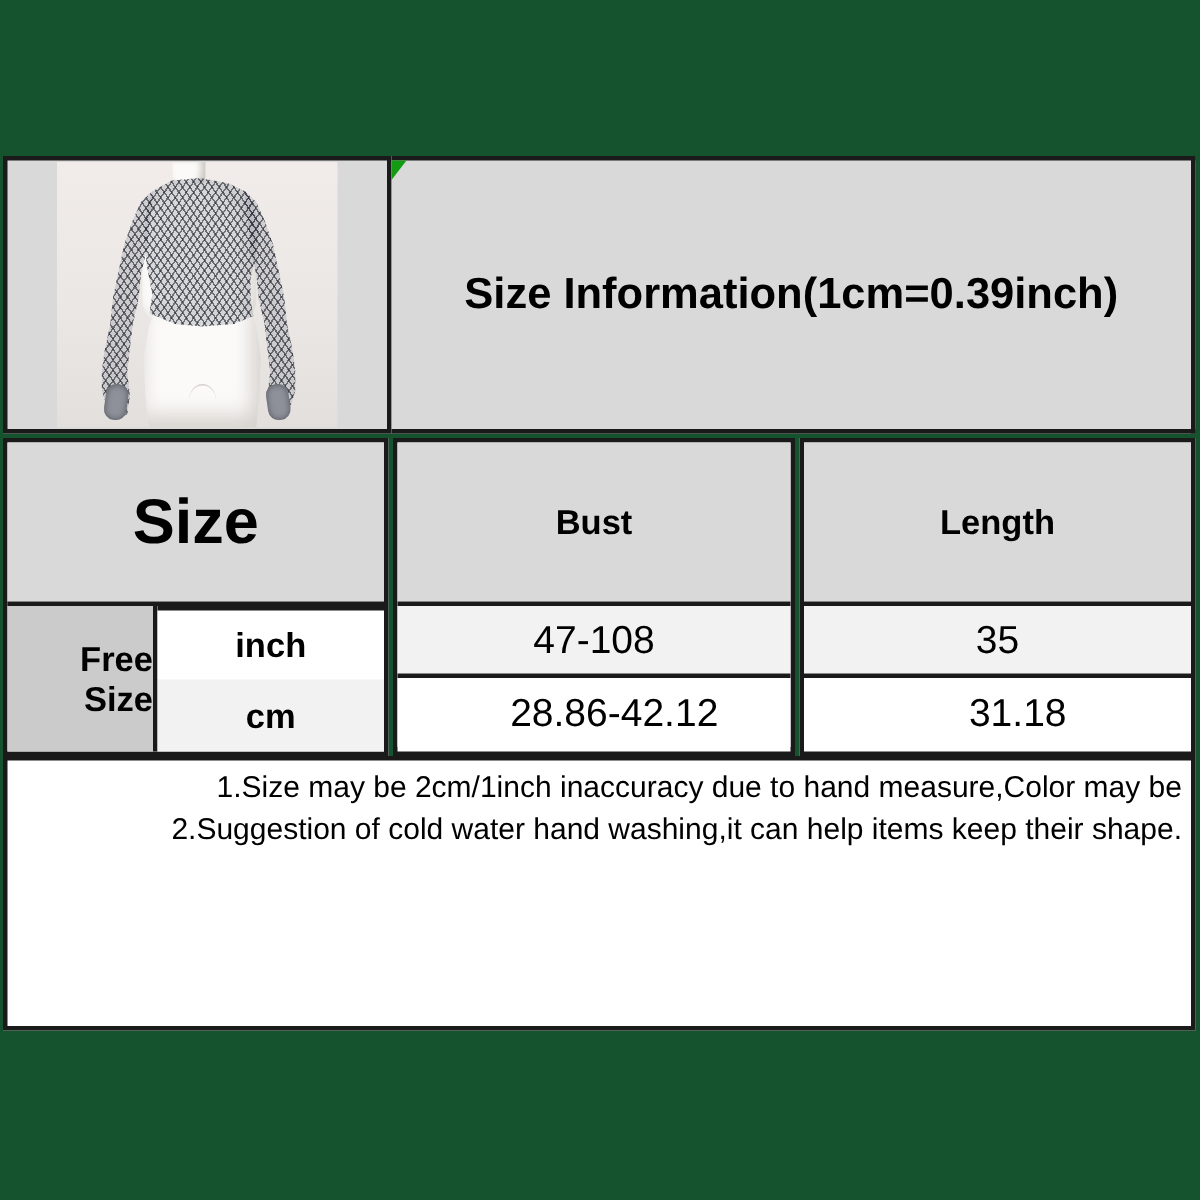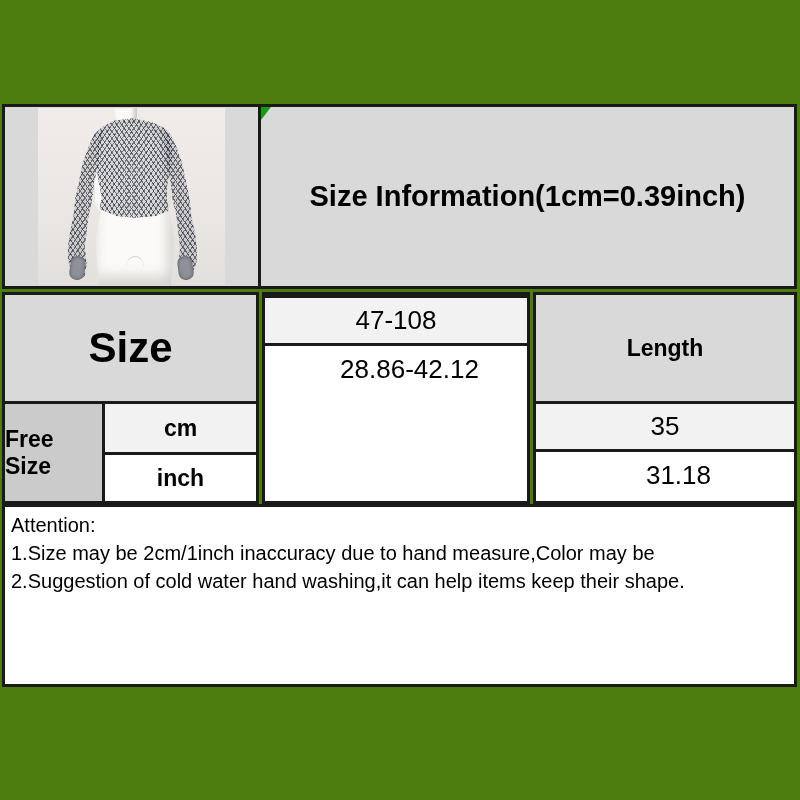--- a/index.html
+++ b/index.html
@@ -5,21 +5,21 @@
   :root{
     --border:#1a1a1a;
     --cell-gray:#d9d9d9;
     --row-label-gray:#cbcbcb;
     --cm-row-bg:#f2f2f2;
     --marker-green:#149b14;
   }
   *{box-sizing:border-box;margin:0;padding:0;}
   html,body{width:800px;height:800px;background:#ffffff;overflow:hidden;
     font-family:"Liberation Sans", sans-serif;color:#000;}
-  .sheet{position:relative;width:800px;height:800px;background:#4d7c0f;}
+  .sheet{position:relative;width:800px;height:800px;background:#14532d;text-align:right;}
   .chart{position:absolute;left:2px;top:104px;width:795px;}
 
   
   .row-top{display:flex;height:185px;}
   .cell-photo{width:259px;height:185px;background:var(--cell-gray);
     border:3px solid var(--border);}
   .cell-title{flex:1;height:185px;background:var(--cell-gray);
     border:3px solid var(--border);border-left:none;position:relative;
     display:flex;align-items:center;justify-content:center;}
   .title-text{font-size:29px;font-weight:bold;letter-spacing:0px;}
@@ -109,39 +109,39 @@
       </div>
     </div>
 
     <div class="size-grid">
 
       <div class="colgroup cg-1">
         <div class="hdr-cell hdr-size">Size</div>
         <div class="g1-body">
           <div class="free-size">Free Size</div>
           <div class="unit-col">
+            <div class="unit-cell unit-inch">inch</div>
             <div class="unit-cell unit-cm">cm</div>
-            <div class="unit-cell unit-inch">inch</div>
           </div>
         </div>
       </div>
 
       <div class="colgroup cg-2">
+        <div class="hdr-cell hdr-small">Bust</div>
         <div class="val-cell val-cm">47-108</div>
         <div class="val-cell val-inch">28.86-42.12</div>
       </div>
 
       <div class="colgroup cg-3">
         <div class="hdr-cell hdr-small">Length</div>
         <div class="val-cell val-cm">35</div>
         <div class="val-cell val-inch">31.18</div>
       </div>
 
     </div>
 
     <div class="attention-box">
-      <div class="attention-line">Attention:</div>
       <div class="attention-line">1.Size may be 2cm/1inch inaccuracy due to hand measure,Color may be</div>
       <div class="attention-line">2.Suggestion of cold water hand washing,it can help items keep their shape.</div>
     </div>
 
   </div>
 </div>
 
 </body></html>

